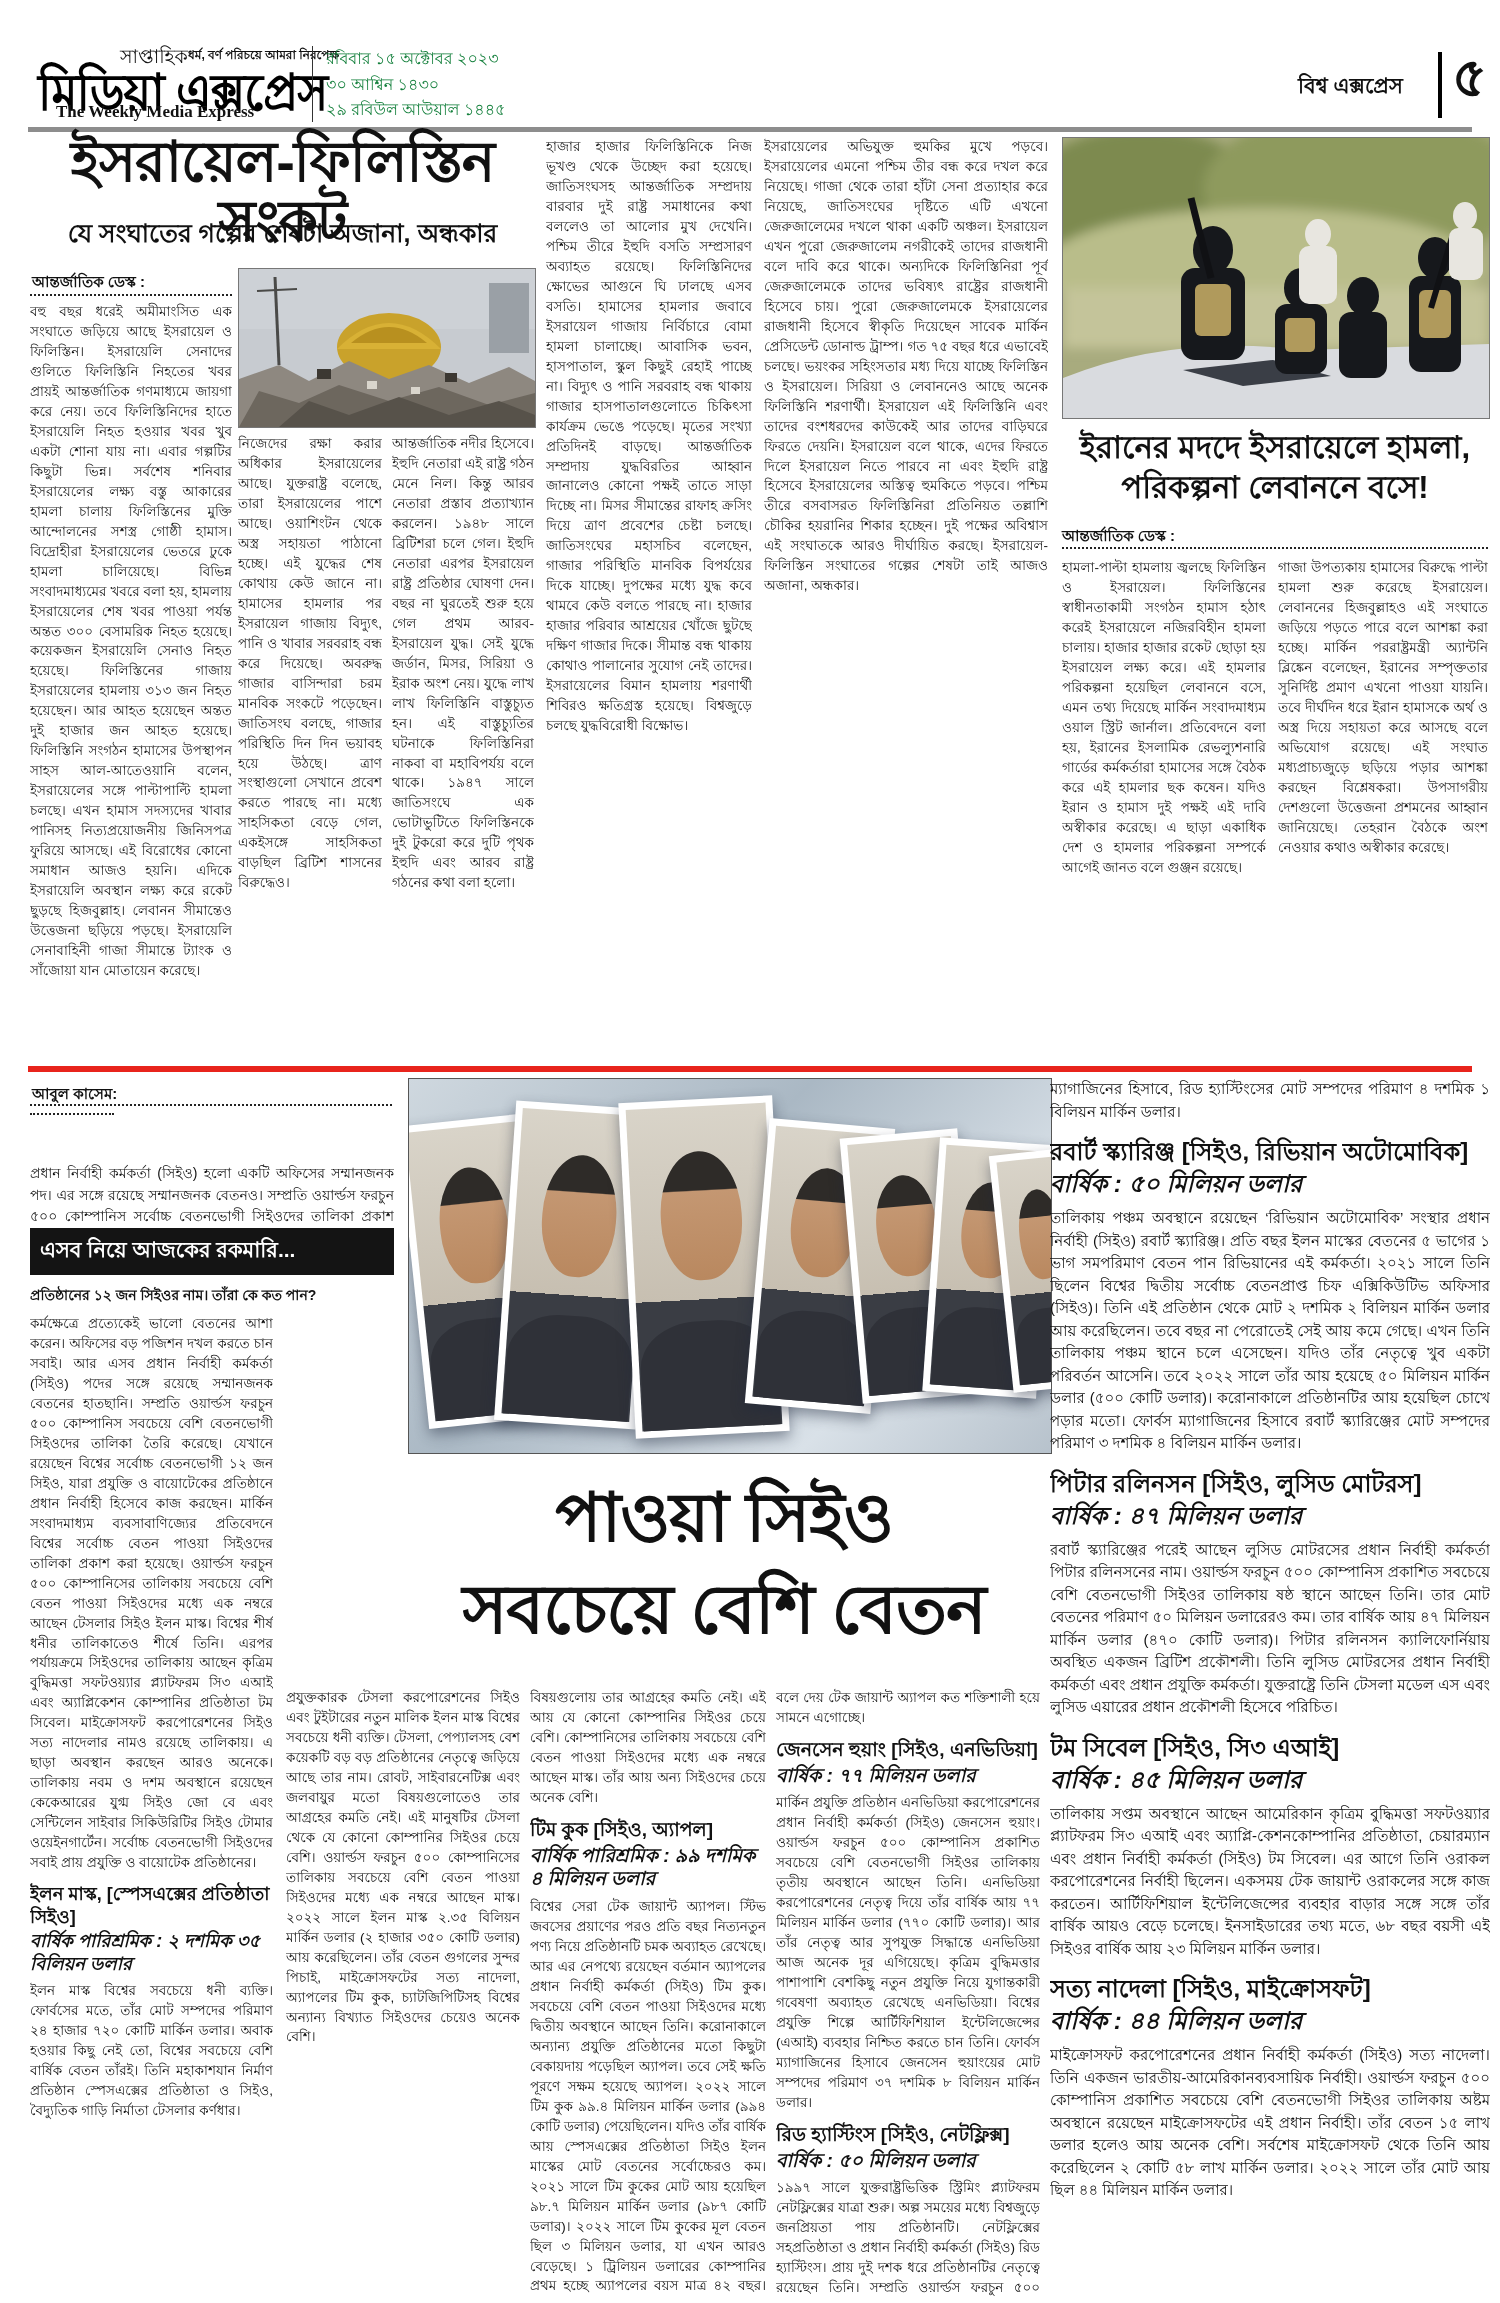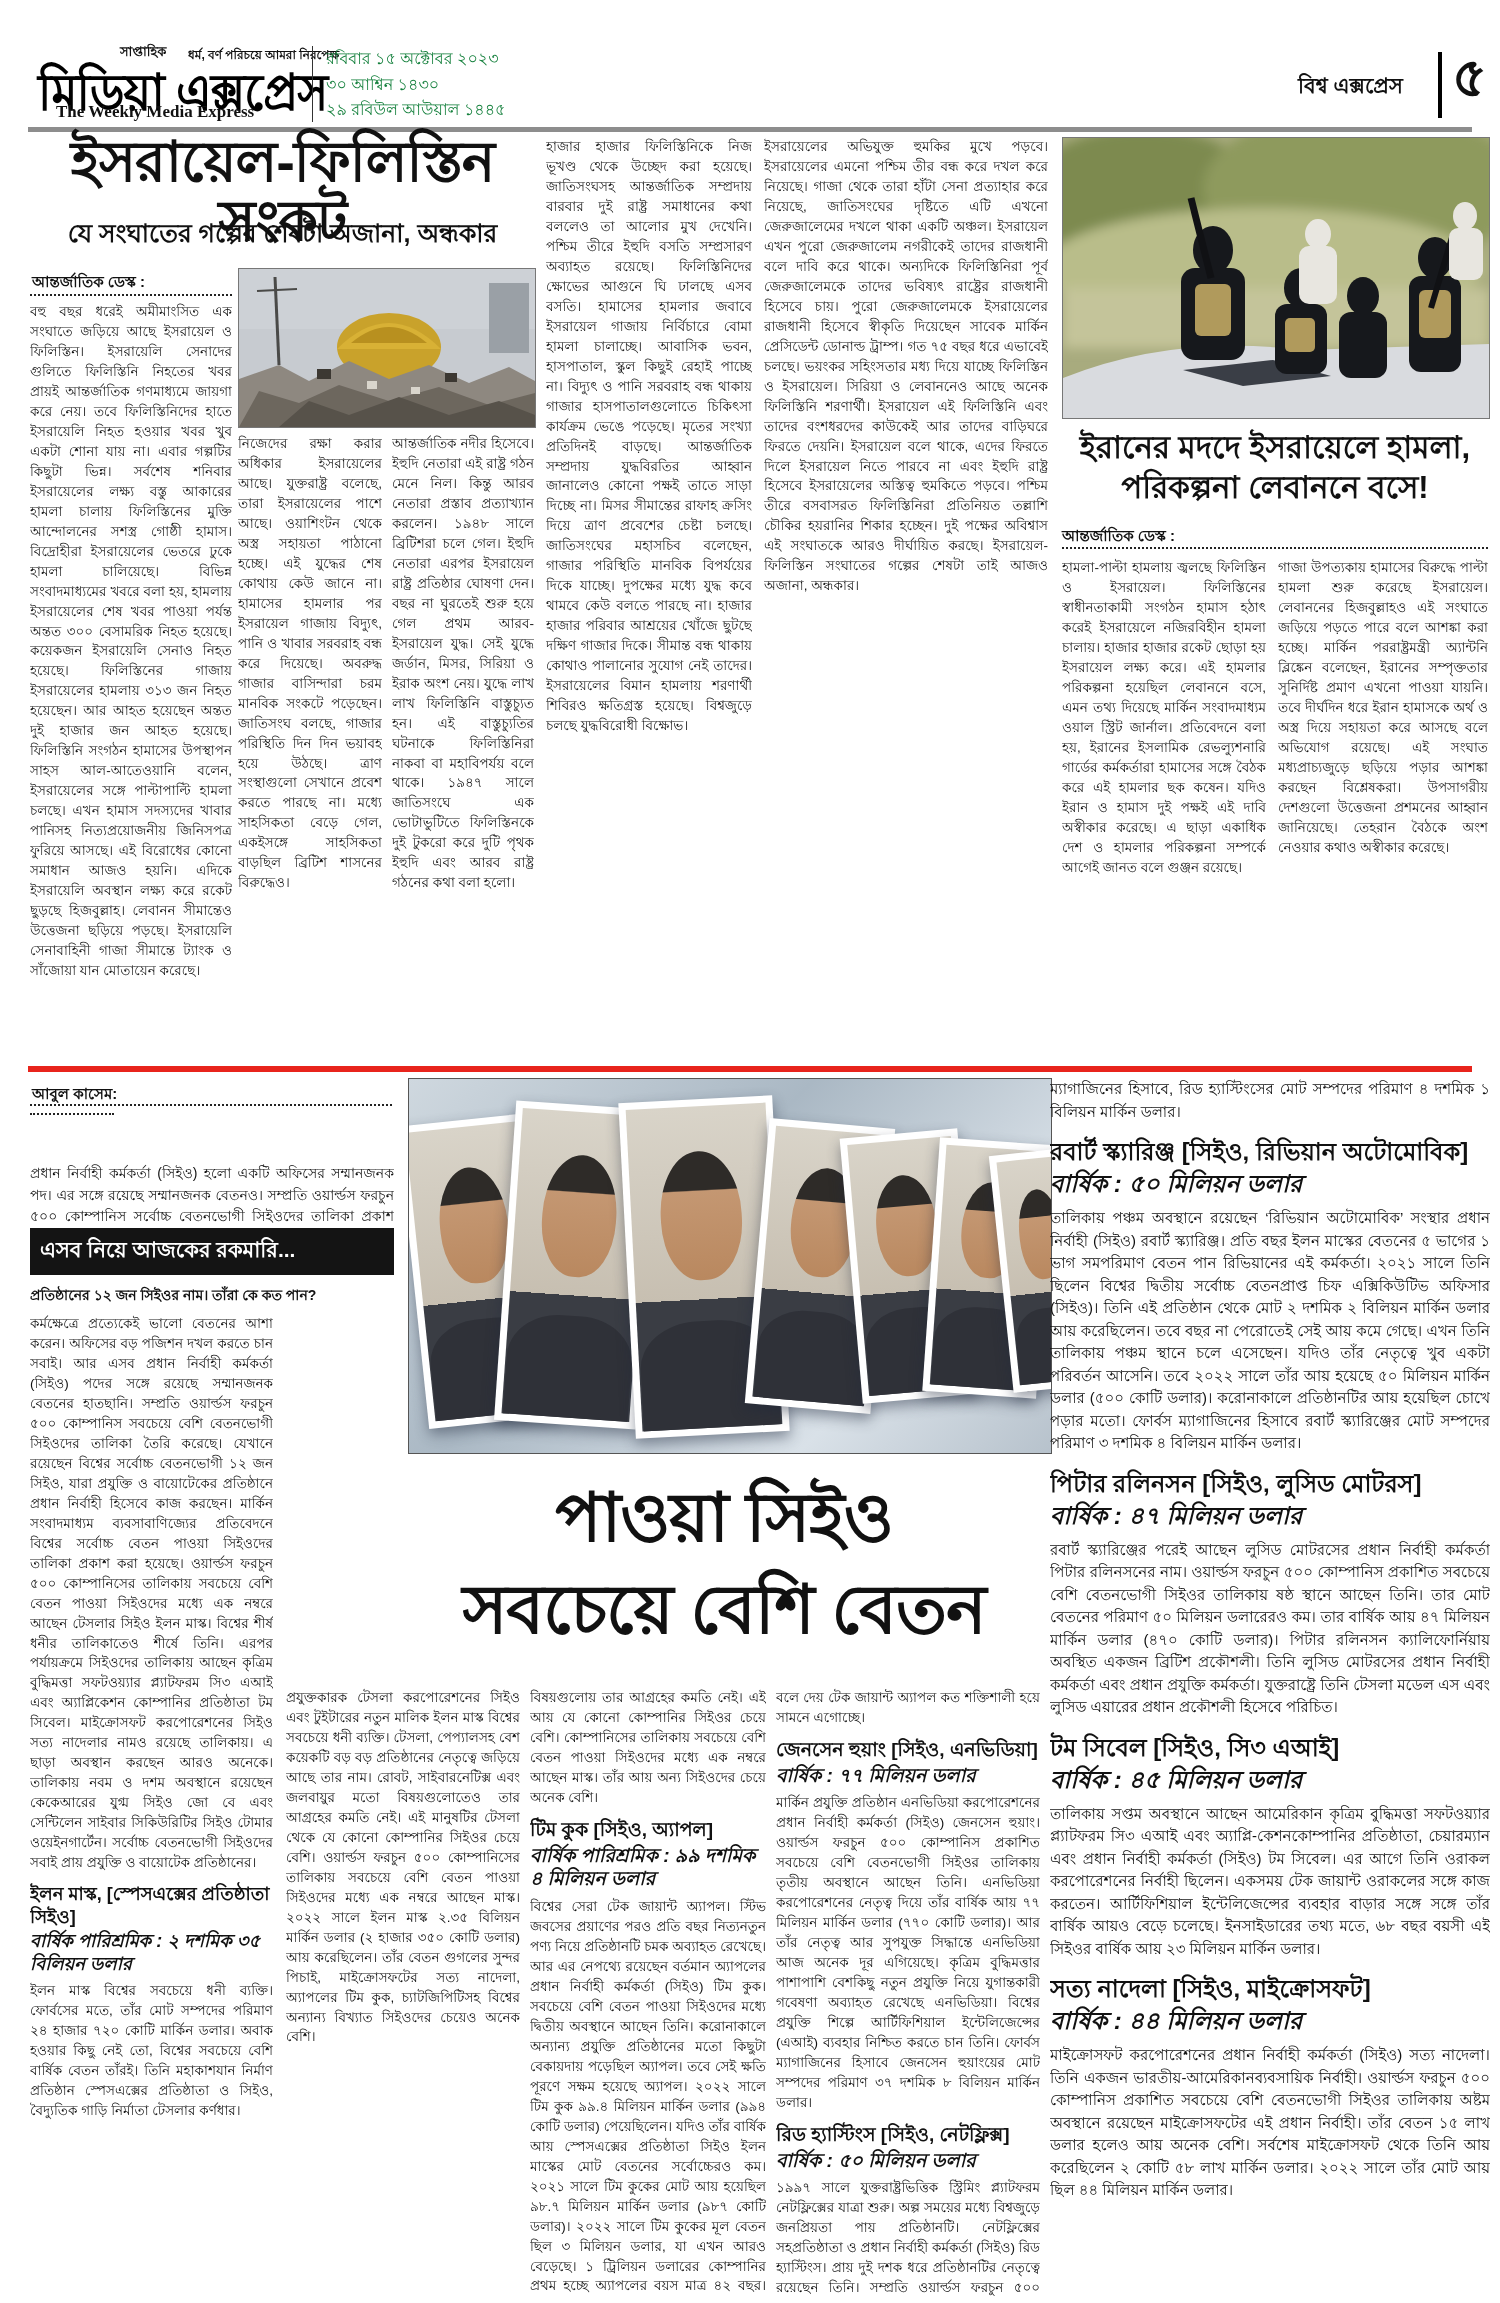--- a/index.html
+++ b/index.html
@@ -4,21 +4,21 @@
 <style>
   html,body{margin:0;padding:0;background:#e9e9e9;}
   #page{position:relative;width:1500px;height:2303px;background:#ffffff;margin:0 auto;
         font-family:"Liberation Sans","DejaVu Sans",sans-serif;color:#111;overflow:hidden;}
   .abs{position:absolute;}
   .body-col{position:absolute;text-align:justify;font-size:13.5px;line-height:1.48;color:#161616;overflow:hidden;word-break:break-word;}
   .dotted{border:none;border-top:2px dotted #222;height:0;margin:0;}
   
   #m-title{font-size:47px;font-weight:bold;letter-spacing:-1px;transform:scaleY(1.08);transform-origin:left top;color:#000;}
   #m-en{font-size:17px;font-weight:bold;font-family:"Liberation Serif","DejaVu Serif",serif;text-align:center;}
-  #m-weekly{font-size:13px;font-weight:bold;}
+  #m-weekly{font-size:19px;font-weight:normal;}
   #m-tag{font-size:12px;font-weight:bold;}
   .m-dates{font-size:16px;line-height:1.6;color:#15803d;}
   #m-section{font-size:21px;font-weight:bold;}
   #m-page{font-size:54px;font-weight:bold;line-height:1;}
   #m-pagebar{width:4px;background:#000;}
   .thickrule{background:#8d8d8d;}
   .redrule{background:#e8241c;}
   
   #lead-headline{font-size:56px;font-weight:bold;text-align:center;letter-spacing:-1px;line-height:1.05;}
   #lead-subhead{font-size:25px;font-weight:bold;text-align:center;}

